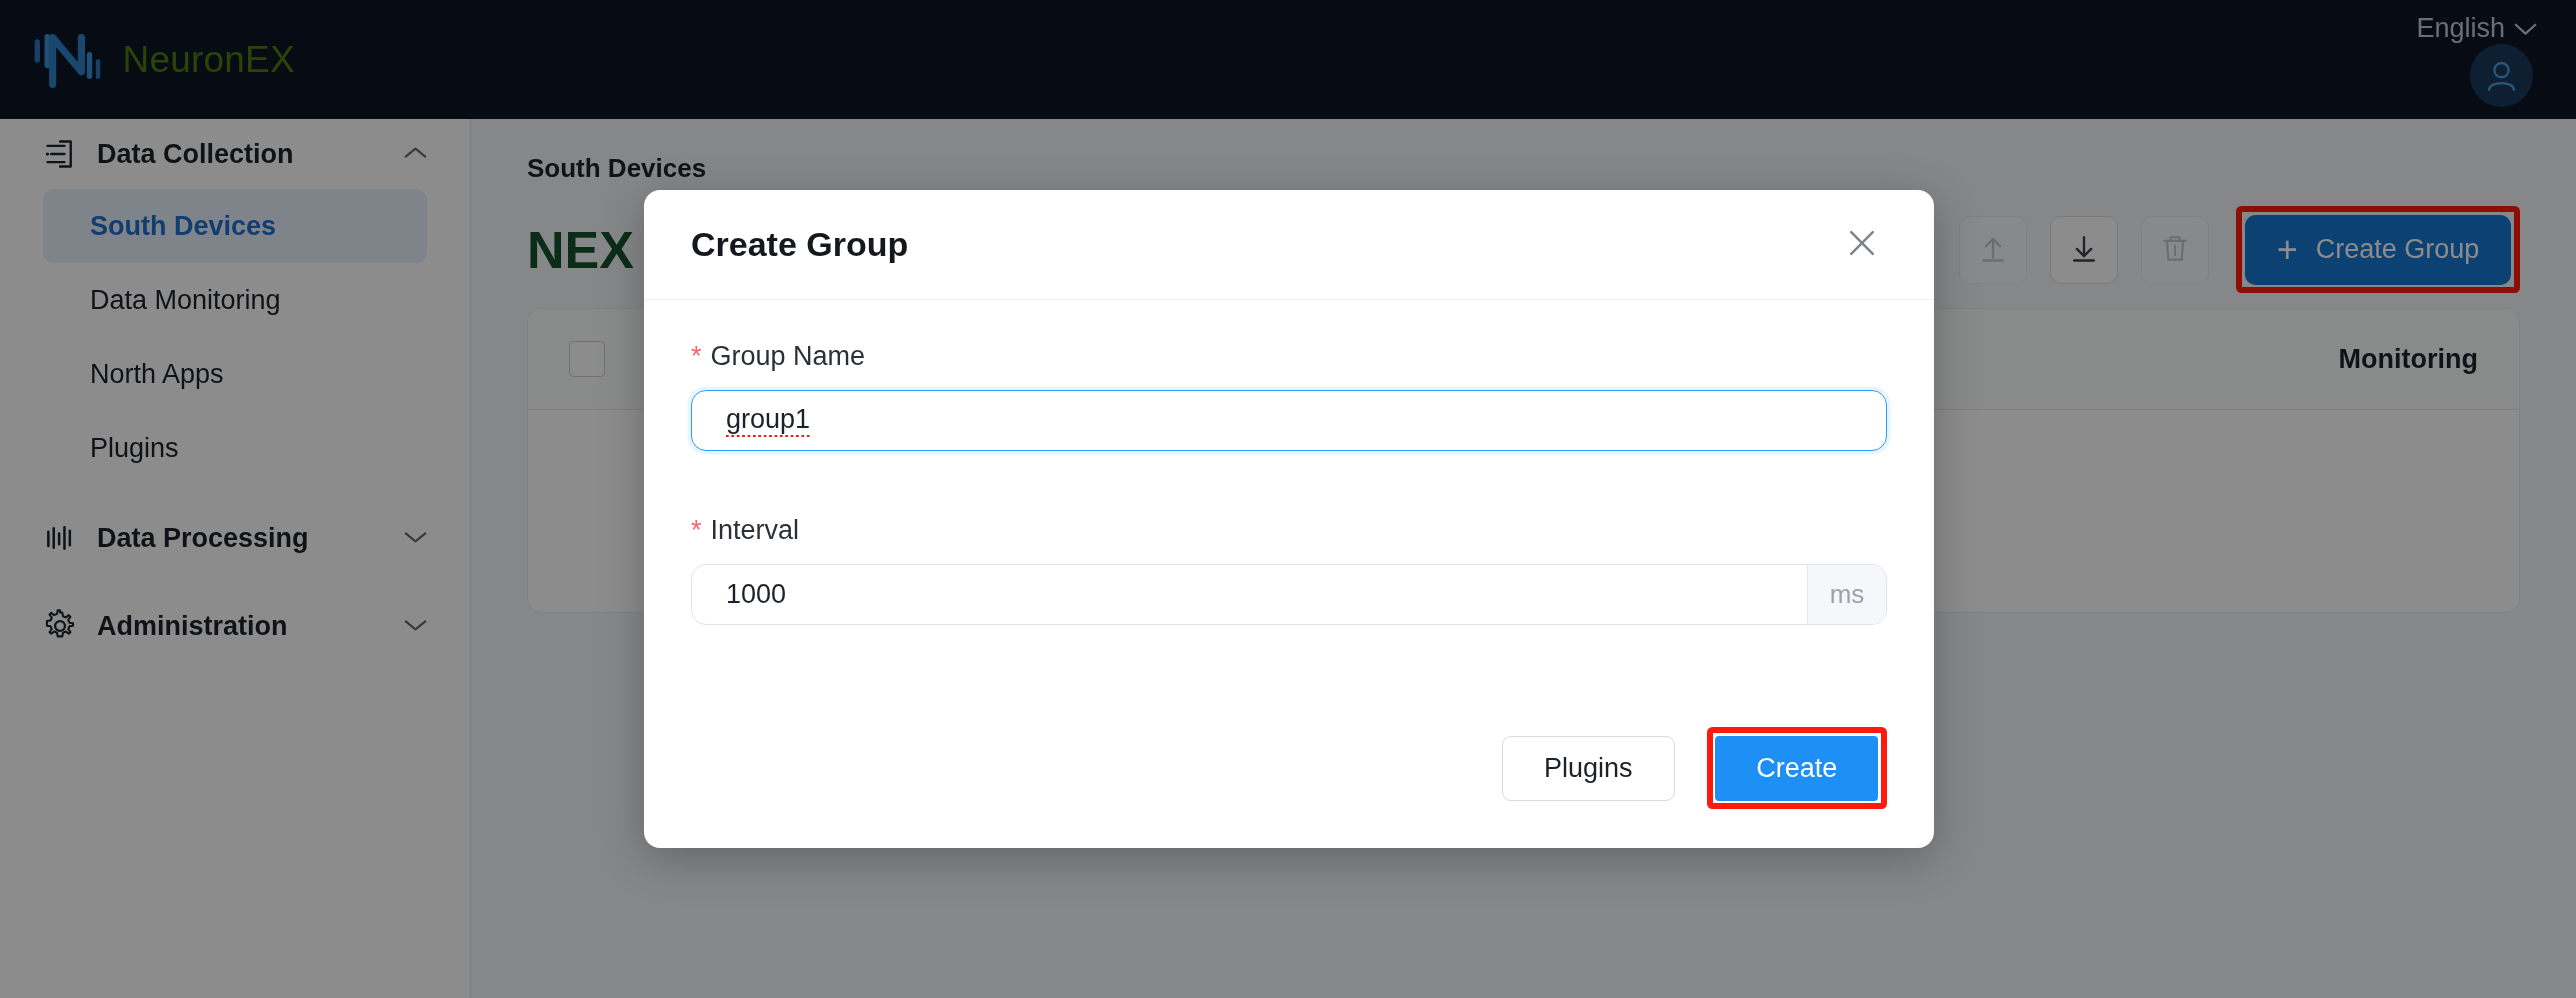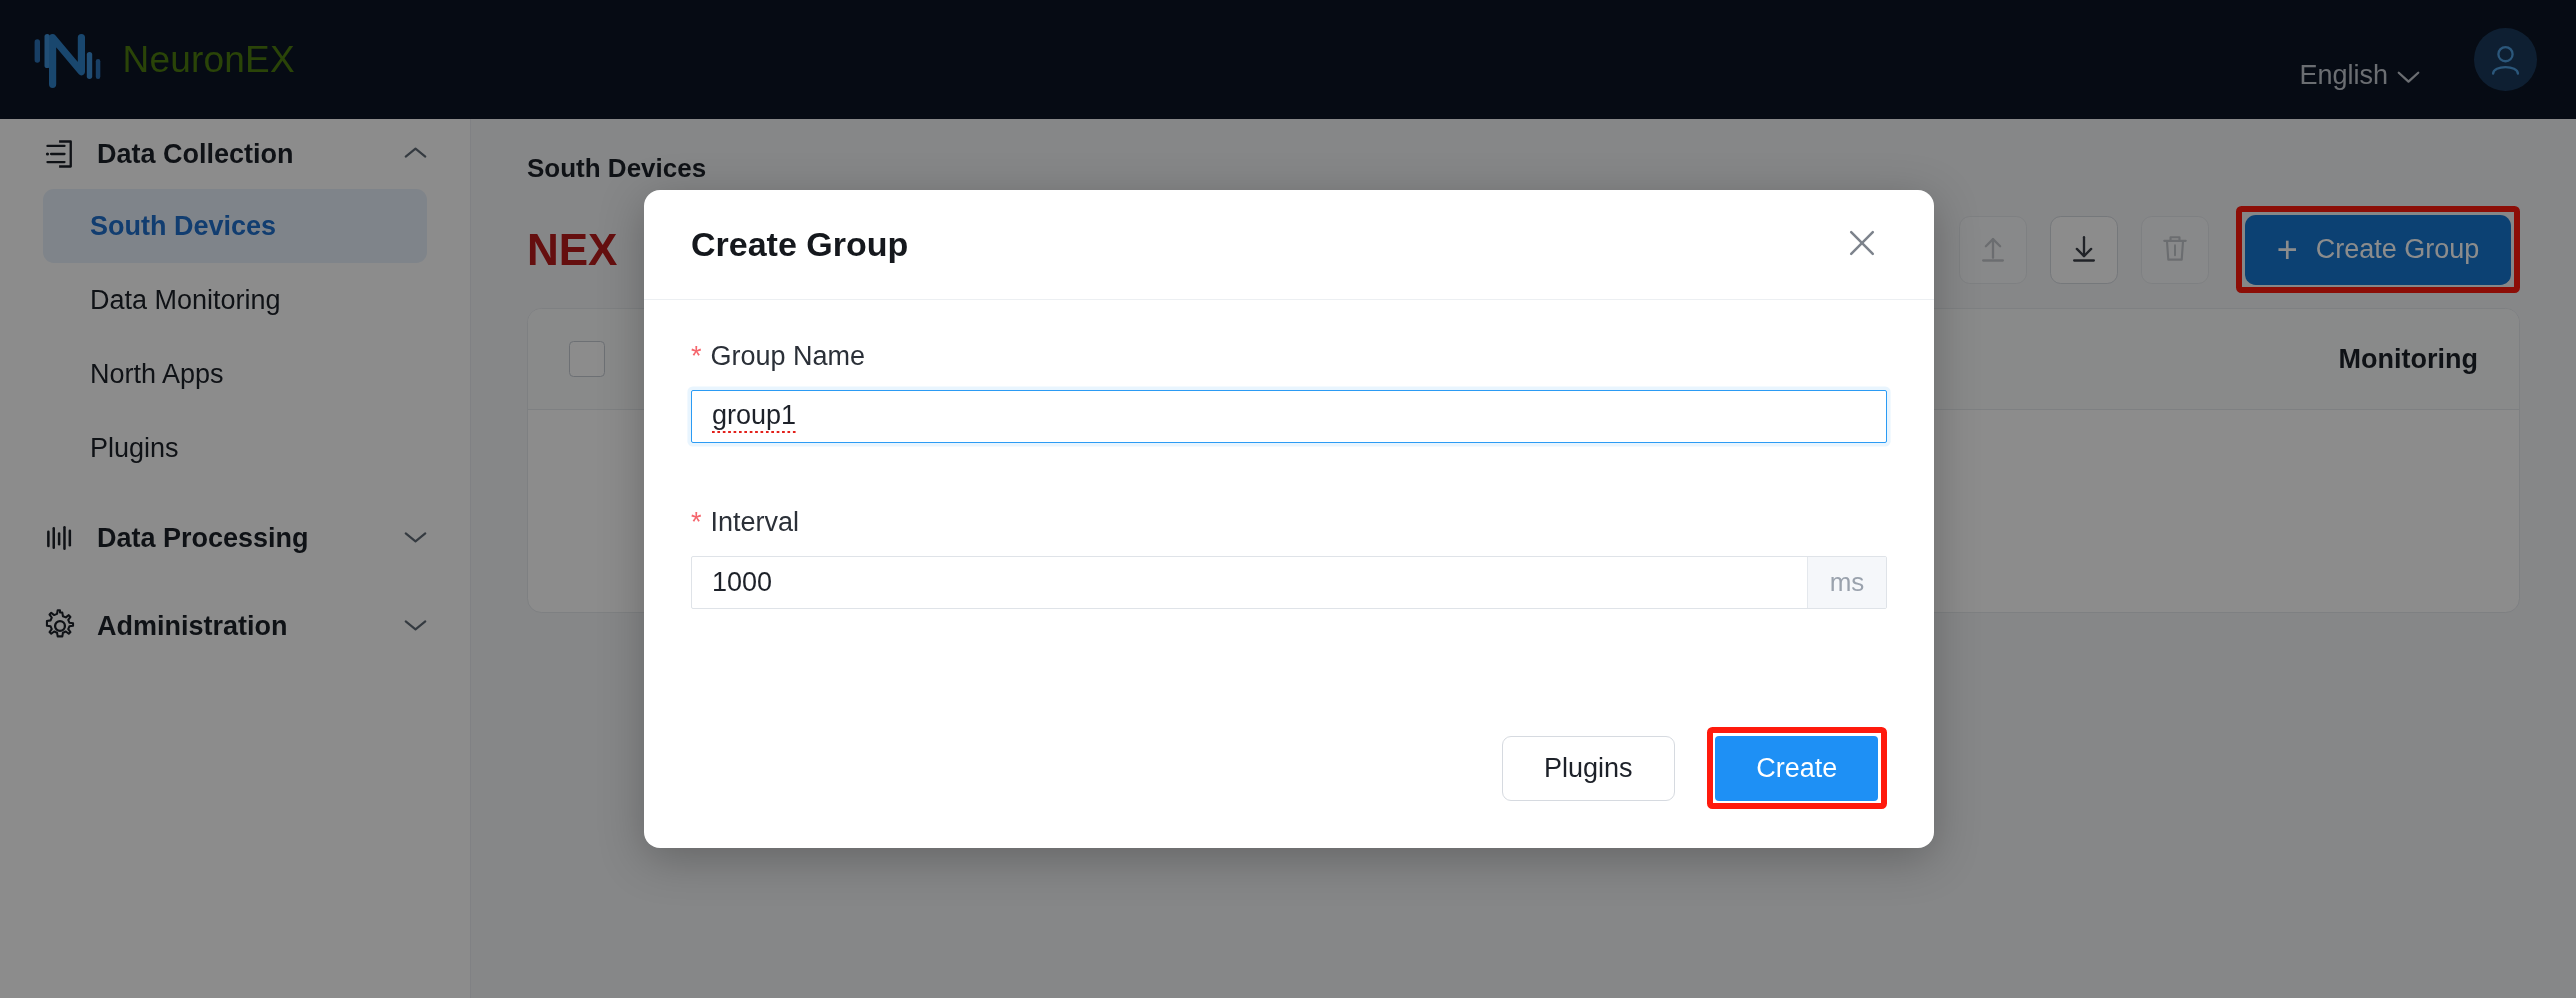--- a/index.html
+++ b/index.html
@@ -18,21 +18,21 @@
     display: flex; align-items: center;
     z-index: 5;
   }
   .brand { display: flex; align-items: center; margin-left: 30.5px; }
   .brand-logo { width: 72px; height: 56px; }
   .brand-name {
     margin-left: 20px; color: #4d7c0f; font-size: 37px; font-weight: 400;
     letter-spacing: 0.2px;
   }
   .topbar-right {
-    margin-left: auto; display: flex; align-items: flex-end; margin-right: 39px;
+    margin-left: auto; display: flex; align-items: flex-start; margin-right: 39px; flex-direction: column;
   }
   .lang { display: flex; align-items: center; color: #c3c8d0; font-size: 27px; cursor: pointer; }
   .lang .chev { margin-left: 9px; display: inline-block; }
   .avatar {
     width: 63px; height: 63px; border-radius: 50%;
     background: #1b3a5c; margin-left: 54px;
     display: flex; align-items: center; justify-content: center;
     cursor: pointer;
   }
 
@@ -66,21 +66,21 @@
   .main {
     position: absolute; left: 471px; top: 0; right: 0; height: 880px;
     background: #f4f6f8; padding: 0 56px;
   }
   .breadcrumb {
     padding-top: 34px; font-size: 26px; font-weight: bold; color: #1d2129;
   }
   .page-head {
     display: flex; align-items: center; margin-top: 27px; height: 77px;
   }
-  .page-title { font-size: 44px; font-weight: bold; color: #b91c1c; }
+  .page-title { font-size: 52px; font-weight: bold; color: #14532d; }
   .head-actions { margin-left: auto; display: flex; align-items: center; }
   .icon-btn {
     width: 68px; height: 68px; border: 0.9px solid #d6dae0; border-radius: 10.8px;
     background: #ffffff; margin-left: 23px;
     display: flex; align-items: center; justify-content: center; cursor: pointer;
   }
   .icon-btn.disabled { opacity: .45; }
   .primary-btn {
     margin-left: 29px; height: 70px; padding: 0 32px;
     background: #1677d2; color: #ffffff; border: none; border-radius: 10.8px;
@@ -129,22 +129,22 @@
   .modal-title { font-size: 34px; font-weight: bold; color: #15181d; }
   .modal-close {
     margin-left: auto; width: 50px; height: 50px; cursor: pointer;
     display: flex; align-items: center; justify-content: center;
   }
   .modal-body { padding: 41px 47px 0 47px; flex: 1; }
   .field { margin-bottom: 64px; }
   .field-label { font-size: 27px; color: #2b3038; margin-bottom: 18px; }
   .req { color: #f5666d; margin-right: 9px; }
   .input-wrap {
-    height: 53px; border: 1.8px solid #dfe3e8; border-radius: 2px;
-    background: #ffffff; display: flex; align-items: stretch; overflow: hidden;
+    height: 61px; border: 1.8px solid #dfe3e8; border-radius: 15px;
+    background: #ffffff; display: flex; align-items: stretch; overflow: hidden; padding-left: 14px;
   }
   .input-wrap.focused { border-color: #2b9bf4; box-shadow: 0 0 0 3.6px rgba(43,155,244,.10); }
   .input-text {
     flex: 1; display: flex; align-items: center; padding-left: 20px;
     font-size: 27px; color: #1d2129;
   }
   .misspelled {
     background-image: repeating-linear-gradient(
       to right,
       #e3201a 0px, #e3201a 2.7px, transparent 2.7px, transparent 5.4px);

